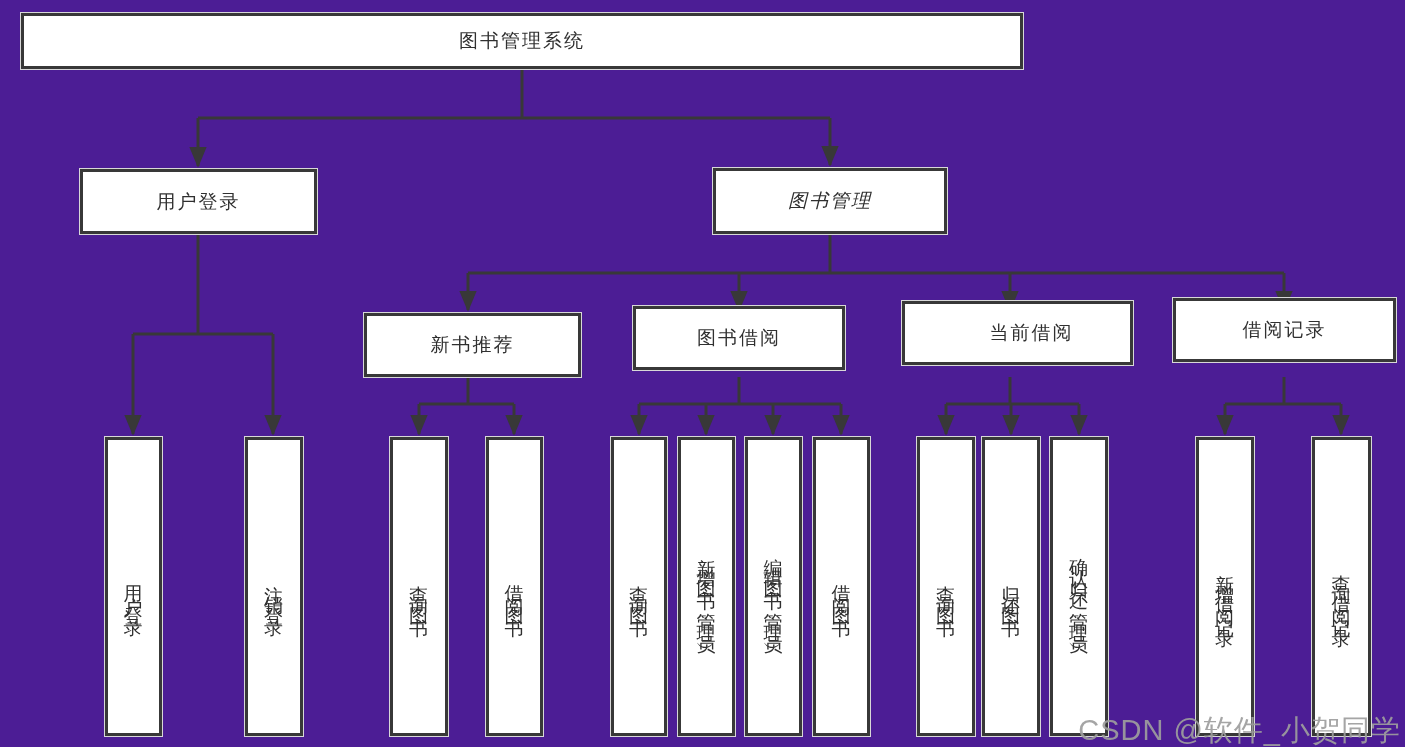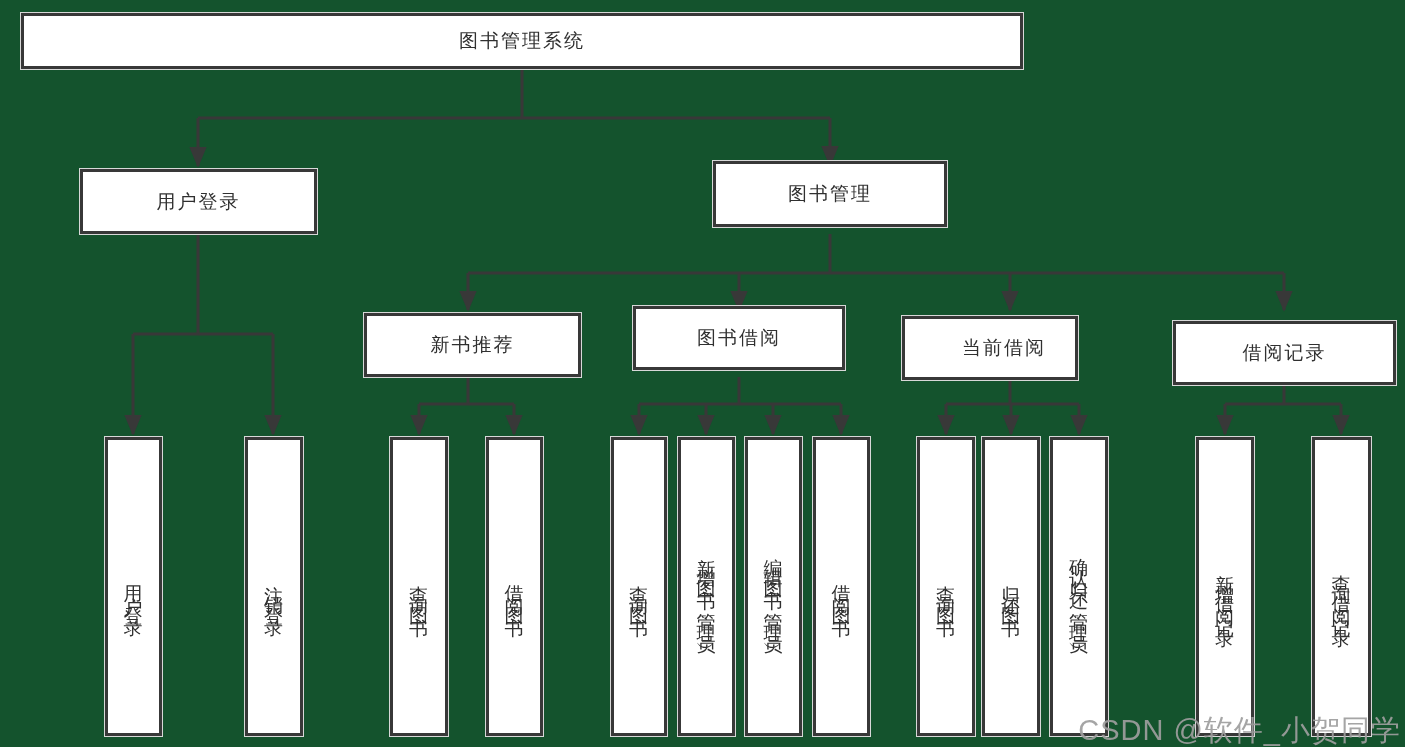--- a/index.html
+++ b/index.html
@@ -4,21 +4,21 @@
 <style>
   html, body {
     margin: 0;
     padding: 0;
     background: #ffffff;
   }
   .canvas {
     position: relative;
     width: 1405px;
     height: 747px;
-    background: #14532d;
+    background: #4c1d95;
     font-family: "Liberation Sans", "DejaVu Sans", sans-serif;
     overflow: hidden;
   }
   .connector-svg {
     position: absolute;
     left: 0;
     top: 0;
     pointer-events: none;
   }
   .node {
@@ -107,26 +107,26 @@
       <path d="M1079 404 V434" marker-end="url(#ah)"></path>
 
       <path d="M1225 404 V434" marker-end="url(#ah)"></path>
       <path d="M1341 404 V434" marker-end="url(#ah)"></path>
     </g>
   </svg>
 
   <div class="node" style="left:21px; top:13px; width:1002px; height:56px;">图书管理系统</div>
 
   <div class="node" style="left:80px; top:169px; width:237px; height:65px;">用户登录</div>
-  <div class="node" style="left:713px; top:161px; width:234px; height:66px;">图书管理</div>
+  <div class="node" style="left:713px; top:168px; width:234px; height:66px;font-style:italic;">图书管理</div>
 
   <div class="node" style="left:364px; top:313px; width:217px; height:64px;">新书推荐</div>
   <div class="node" style="left:633px; top:306px; width:212px; height:64px;">图书借阅</div>
-  <div class="node" style="left:902px; top:316px; width:176px; height:64px;padding-left:28px;">当前借阅</div>
-  <div class="node" style="left:1173px; top:321px; width:223px; height:64px;">借阅记录</div>
+  <div class="node" style="left:902px; top:301px; width:231px; height:64px;padding-left:28px;">当前借阅</div>
+  <div class="node" style="left:1173px; top:298px; width:223px; height:64px;">借阅记录</div>
 
   <div class="node leaf" style="left:105px; top:437px; width:57px; height:299px;">用户登录</div>
   <div class="node leaf" style="left:245px; top:437px; width:58px; height:299px;">注销登录</div>
 
   <div class="node leaf" style="left:390px; top:437px; width:58px; height:299px;">查询图书</div>
   <div class="node leaf" style="left:486px; top:437px; width:57px; height:299px;">借阅图书</div>
 
   <div class="node leaf" style="left:611px; top:437px; width:56px; height:299px;">查询图书</div>
   <div class="node leaf" style="left:678px; top:437px; width:57px; height:299px;">新增图书（管理员）</div>
   <div class="node leaf" style="left:745px; top:437px; width:57px; height:299px;">编辑图书（管理员）</div>

